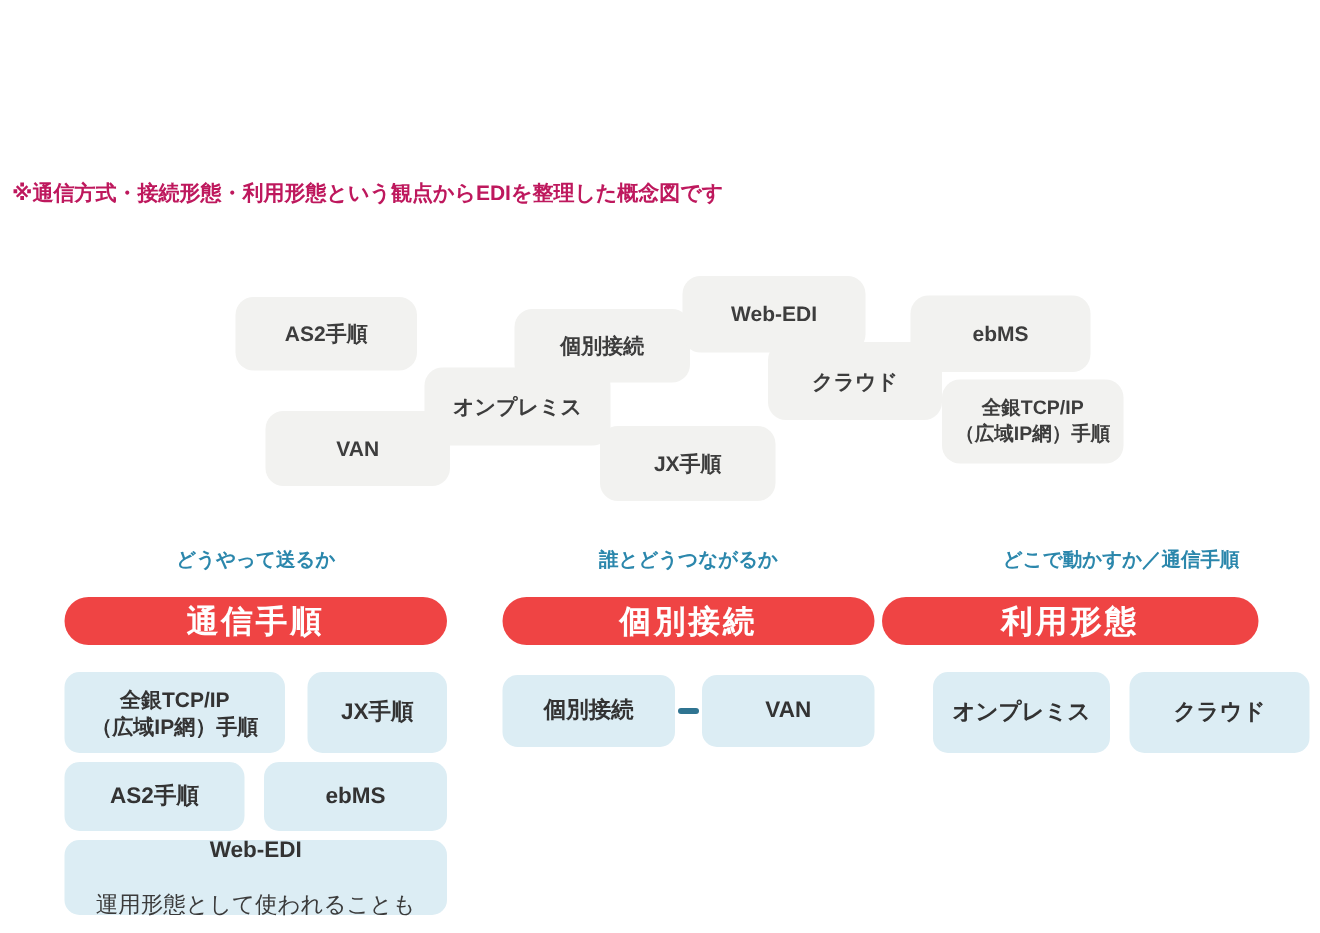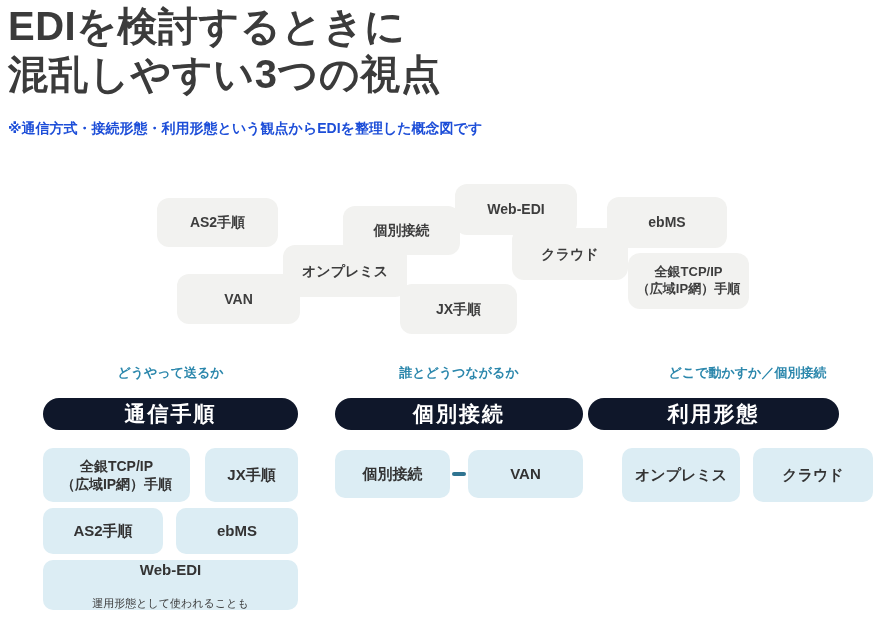--- a/index.html
+++ b/index.html
@@ -2,50 +2,46 @@
 <html><head>
 <meta charset="utf-8">
 <style>
   html,body{margin:0;padding:0;background:#ffffff;}
   body{font-family:"Liberation Sans","DejaVu Sans",sans-serif;}
   #canvas{position:relative;width:880px;height:622px;background:#ffffff;overflow:hidden;}
 
   
   .title{position:absolute;left:8px;top:2px;font-size:40px;line-height:48px;
          font-weight:800;color:#3b3b3b;letter-spacing:0.5px;}
-  .subtitle{position:absolute;left:8px;top:120px;font-size:14px;font-weight:bold;color:#1d4ed8;text-align:right;}
+  .subtitle{position:absolute;left:8px;top:120px;font-size:14px;font-weight:bold;color:#be185d;text-align:right;}
 
   
   .cloud-box{position:absolute;background:#f2f2f0;border-radius:12px;
              display:flex;flex-direction:column;align-items:center;justify-content:center;
              font-weight:bold;font-size:14px;color:#3d3d3d;text-align:center;line-height:1.3;}
   .cloud-box .small{font-size:13px;}
 
   
   .col-label{position:absolute;top:365px;height:16px;display:flex;align-items:center;justify-content:center;
              font-size:13px;font-weight:bold;color:#2b87ac;}
-  .pill{position:absolute;top:398px;height:32px;background:#0f172a;border-radius:16px;
+  .pill{position:absolute;top:398px;height:32px;background:#ef4444;border-radius:16px;
         display:flex;align-items:center;justify-content:center;
         color:#ffffff;font-size:21px;font-weight:bold;letter-spacing:2px;}
   .item-box{position:absolute;background:#dcedf4;border-radius:10px;
             display:flex;flex-direction:column;align-items:center;justify-content:center;
             font-size:15px;font-weight:bold;color:#333333;text-align:center;line-height:1.3;}
   .item-box .two-line{font-size:14px;}
-  .item-box .note{font-size:11px;font-weight:500;color:#3b3b3b;margin-top:17px;}
+  .item-box .note{font-size:15px;font-weight:500;color:#3b3b3b;margin-top:17px;}
   .connector{position:absolute;left:452px;top:472px;width:14px;height:4px;background:#2f7491;border-radius:2px;}
 </style>
 </head>
 <body>
 
 <div id="canvas">
 
-  <div class="title">
-    <div>EDIを検討するときに</div>
-    <div>混乱しやすい3つの視点</div>
-  </div>
   <div class="subtitle">※通信方式・接続形態・利用形態という観点からEDIを整理した概念図です</div>
 
   <div class="cloud-box" style="left:157px;top:198px;width:121px;height:49px;">AS2手順</div>
   <div class="cloud-box" style="left:343px;top:206px;width:117px;height:49px;">個別接続</div>
   <div class="cloud-box" style="left:455px;top:184px;width:122px;height:51px;">Web-EDI</div>
   <div class="cloud-box" style="left:607px;top:197px;width:120px;height:51px;">ebMS</div>
   <div class="cloud-box" style="left:283px;top:245px;width:124px;height:52px;">オンプレミス</div>
   <div class="cloud-box" style="left:512px;top:228px;width:116px;height:52px;">クラウド</div>
   <div class="cloud-box" style="left:177px;top:274px;width:123px;height:50px;">VAN</div>
   <div class="cloud-box" style="left:400px;top:284px;width:117px;height:50px;">JX手順</div>
@@ -67,18 +63,18 @@
     <span>Web-EDI</span>
     <span class="note">運用形態として使われることも</span>
   </div>
 
   <div class="col-label" style="left:335px;width:248px;">誰とどうつながるか</div>
   <div class="pill" style="left:335px;width:248px;">個別接続</div>
   <div class="item-box" style="left:335px;top:450px;width:115px;height:48px;">個別接続</div>
   <div class="connector"></div>
   <div class="item-box" style="left:468px;top:450px;width:115px;height:48px;">VAN</div>
 
-  <div class="col-label" style="left:622px;width:251px;">どこで動かすか／個別接続</div>
+  <div class="col-label" style="left:622px;width:251px;">どこで動かすか／通信手順</div>
   <div class="pill" style="left:588px;width:251px;">利用形態</div>
   <div class="item-box" style="left:622px;top:448px;width:118px;height:54px;">オンプレミス</div>
   <div class="item-box" style="left:753px;top:448px;width:120px;height:54px;">クラウド</div>
 
 </div>
 
 </body></html>

